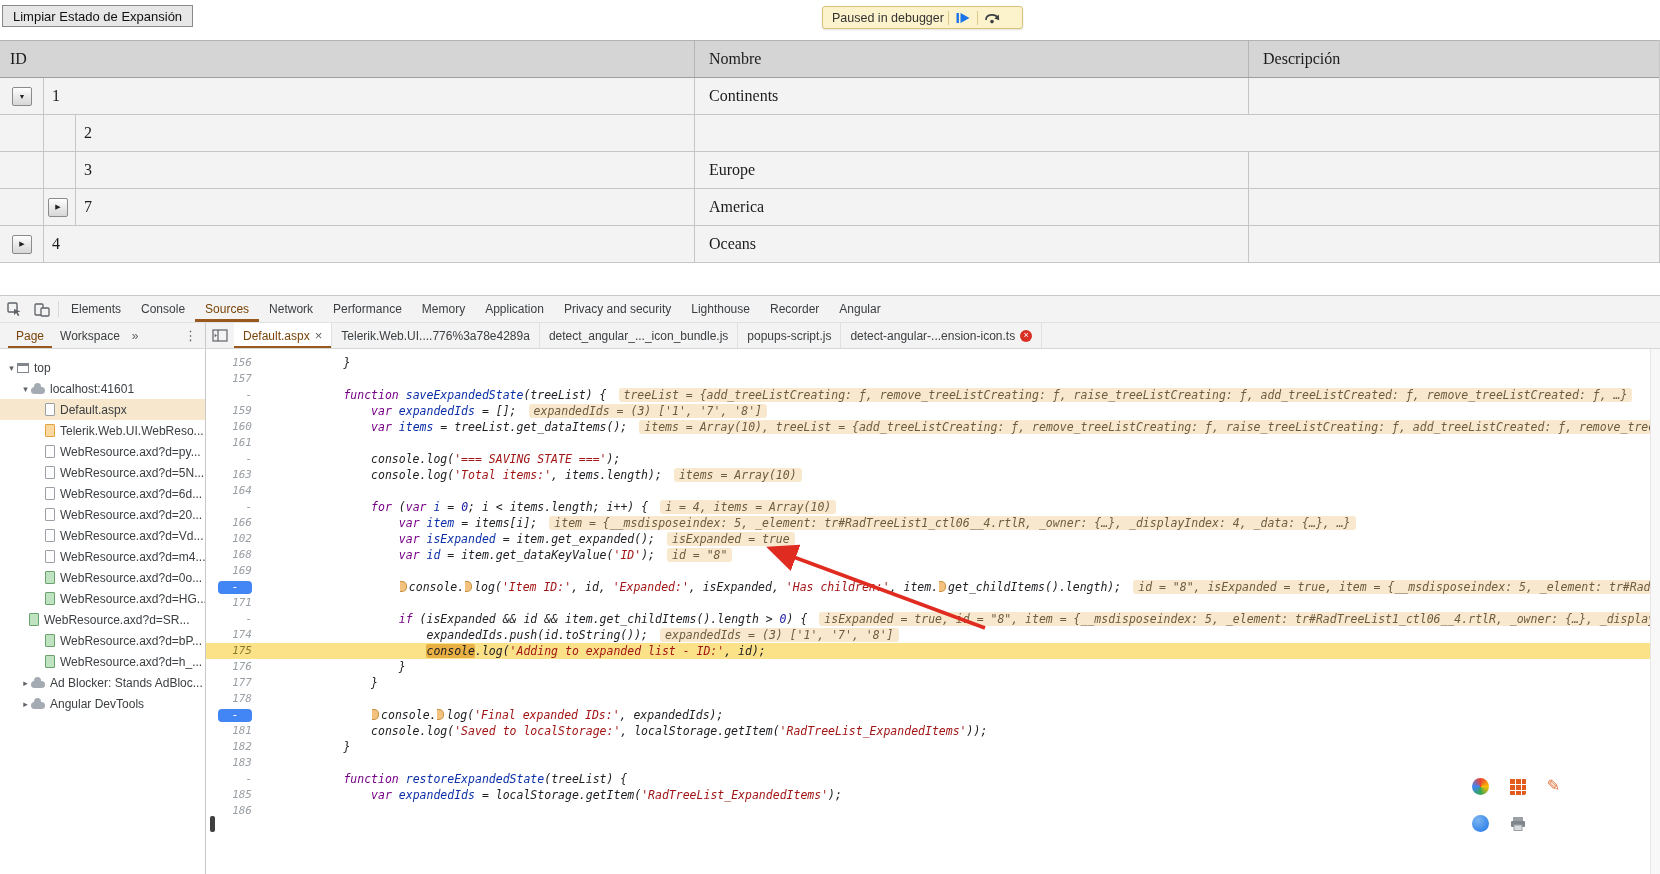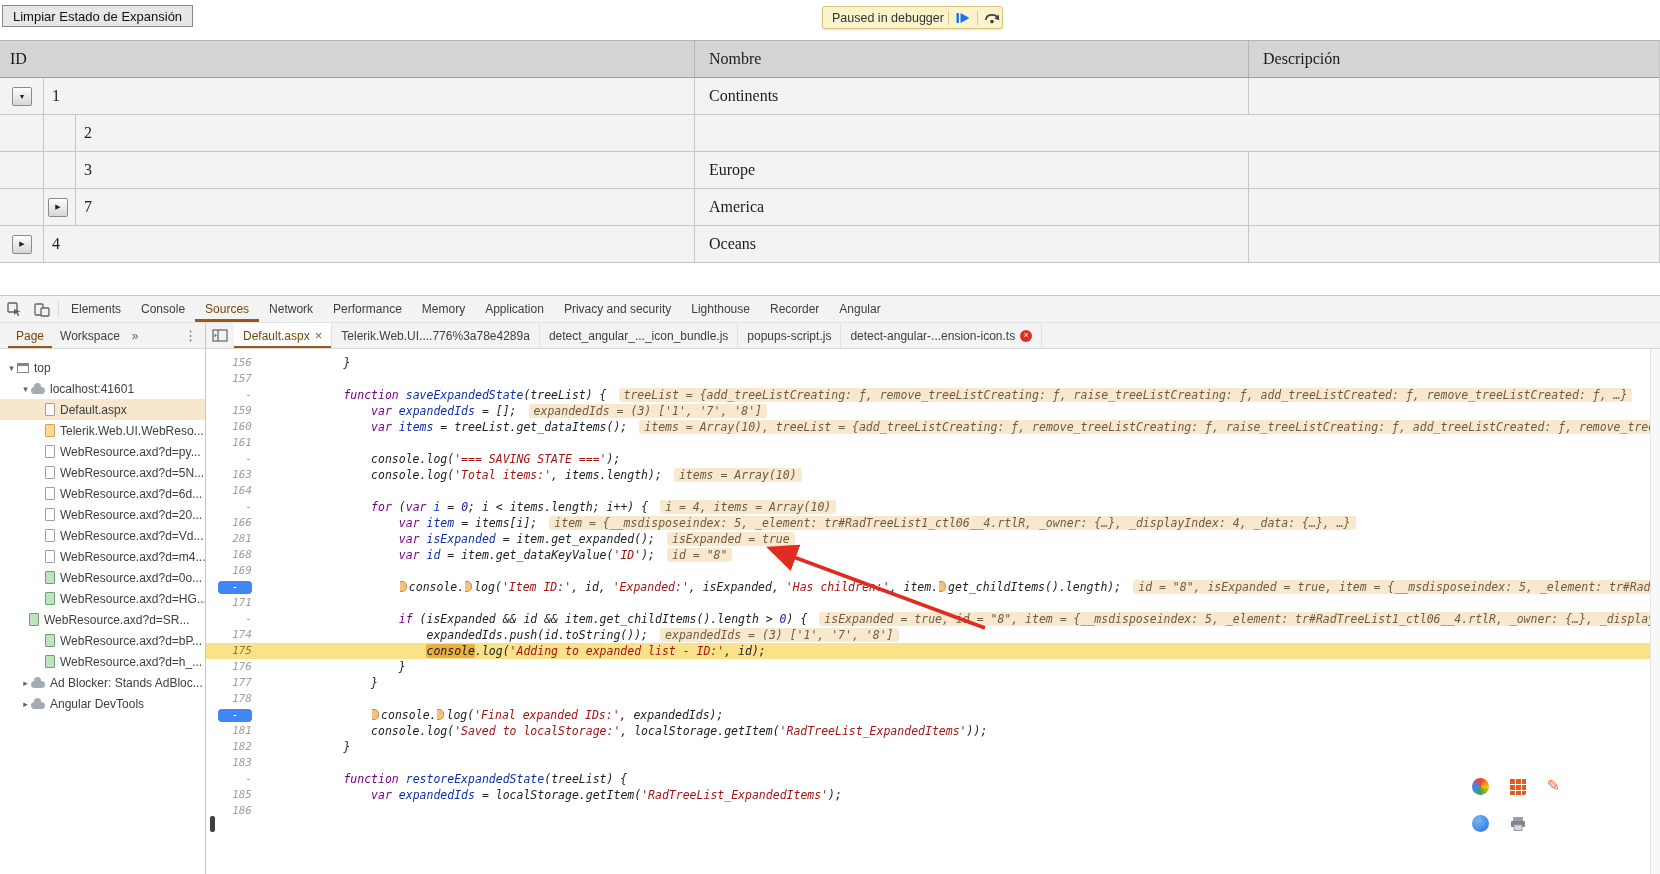--- a/index.html
+++ b/index.html
@@ -14,21 +14,21 @@
     --arrow-red:#e02b20;
   }
   *{box-sizing:border-box}
   html,body{margin:0;padding:0;width:1660px;height:874px;overflow:hidden;background:#fff;
     font-family:"Liberation Sans",sans-serif;}
   
   .page{position:absolute;left:0;top:0;width:1524px;height:295px;background:#fff;}
   .clear-btn{position:absolute;left:2px;top:5px;height:22px;padding:0 10px;
     font:13px "Liberation Sans",sans-serif;color:#111;background:#e7e7e7;border:1px solid #8a8a8a;}
   .paused-banner{position:absolute;left:822px;top:6px;height:23px;display:flex;align-items:center;gap:4px;
-    background:#fcf2cb;border:1px solid #d9c37a;border-radius:3px;padding:0 0 0 9px;
+    background:#fcf2cb;border:1px solid #d9c37a;border-radius:3px;padding:0 20px 0 9px;
     font-size:12.5px;color:#333;box-shadow:0 1px 2px rgba(0,0,0,.12);}
   .pb-btn{width:20px;height:18px;border:0;background:transparent;display:flex;align-items:center;justify-content:center;padding:0;cursor:pointer;}
   .pb-div{width:1px;height:14px;background:#dcc98c;}
   
   .treelist{position:absolute;left:0;top:40px;width:1660px;font-family:"Liberation Serif",serif;
     font-size:16px;color:#1b1b1b;border-top:1px solid #b3b3b3;border-right:1px solid #c6c6c6;}
   .t-header{display:flex;height:37px;background:#d5d5d5;border-bottom:1px solid #9e9e9e;align-items:center;}
   .th{height:100%;display:flex;align-items:center;border-right:1px solid #b5b5b5;}
   .th-id{flex:0 0 695px;padding-left:10px;}
   .th-name{flex:0 0 554px;padding-left:14px;}
@@ -382,21 +382,21 @@
           </div>
           <div class="code-line">
             <div class="gut">-</div>
             <div class="code"><span class="tok-pl">            </span><span class="tok-kw">for</span><span class="tok-pl"> (</span><span class="tok-kw">var</span><span class="tok-pl"> </span><span class="tok-def">i</span><span class="tok-pl"> = </span><span class="tok-num">0</span><span class="tok-pl">; i &lt; items.length; i++) {</span><span class="hint">i = 4, items = Array(10)</span></div>
           </div>
           <div class="code-line">
             <div class="gut">166</div>
             <div class="code"><span class="tok-pl">                </span><span class="tok-kw">var</span><span class="tok-pl"> </span><span class="tok-def">item</span><span class="tok-pl"> = items[i];</span><span class="hint">item = {__msdisposeindex: 5, _element: tr#RadTreeList1_ctl06__4.rtlR, _owner: {…}, _displayIndex: 4, _data: {…}, …}</span></div>
           </div>
           <div class="code-line">
-            <div class="gut">281</div>
+            <div class="gut">102</div>
             <div class="code"><span class="tok-pl">                </span><span class="tok-kw">var</span><span class="tok-pl"> </span><span class="tok-def">isExpanded</span><span class="tok-pl"> = item.get_expanded();</span><span class="hint">isExpanded = true</span></div>
           </div>
           <div class="code-line">
             <div class="gut">168</div>
             <div class="code"><span class="tok-pl">                </span><span class="tok-kw">var</span><span class="tok-pl"> </span><span class="tok-def">id</span><span class="tok-pl"> = item.get_dataKeyValue(</span><span class="tok-str">'ID'</span><span class="tok-pl">);</span><span class="hint">id = "8"</span></div>
           </div>
           <div class="code-line">
             <div class="gut">169</div>
             <div class="code"></div>
           </div>

